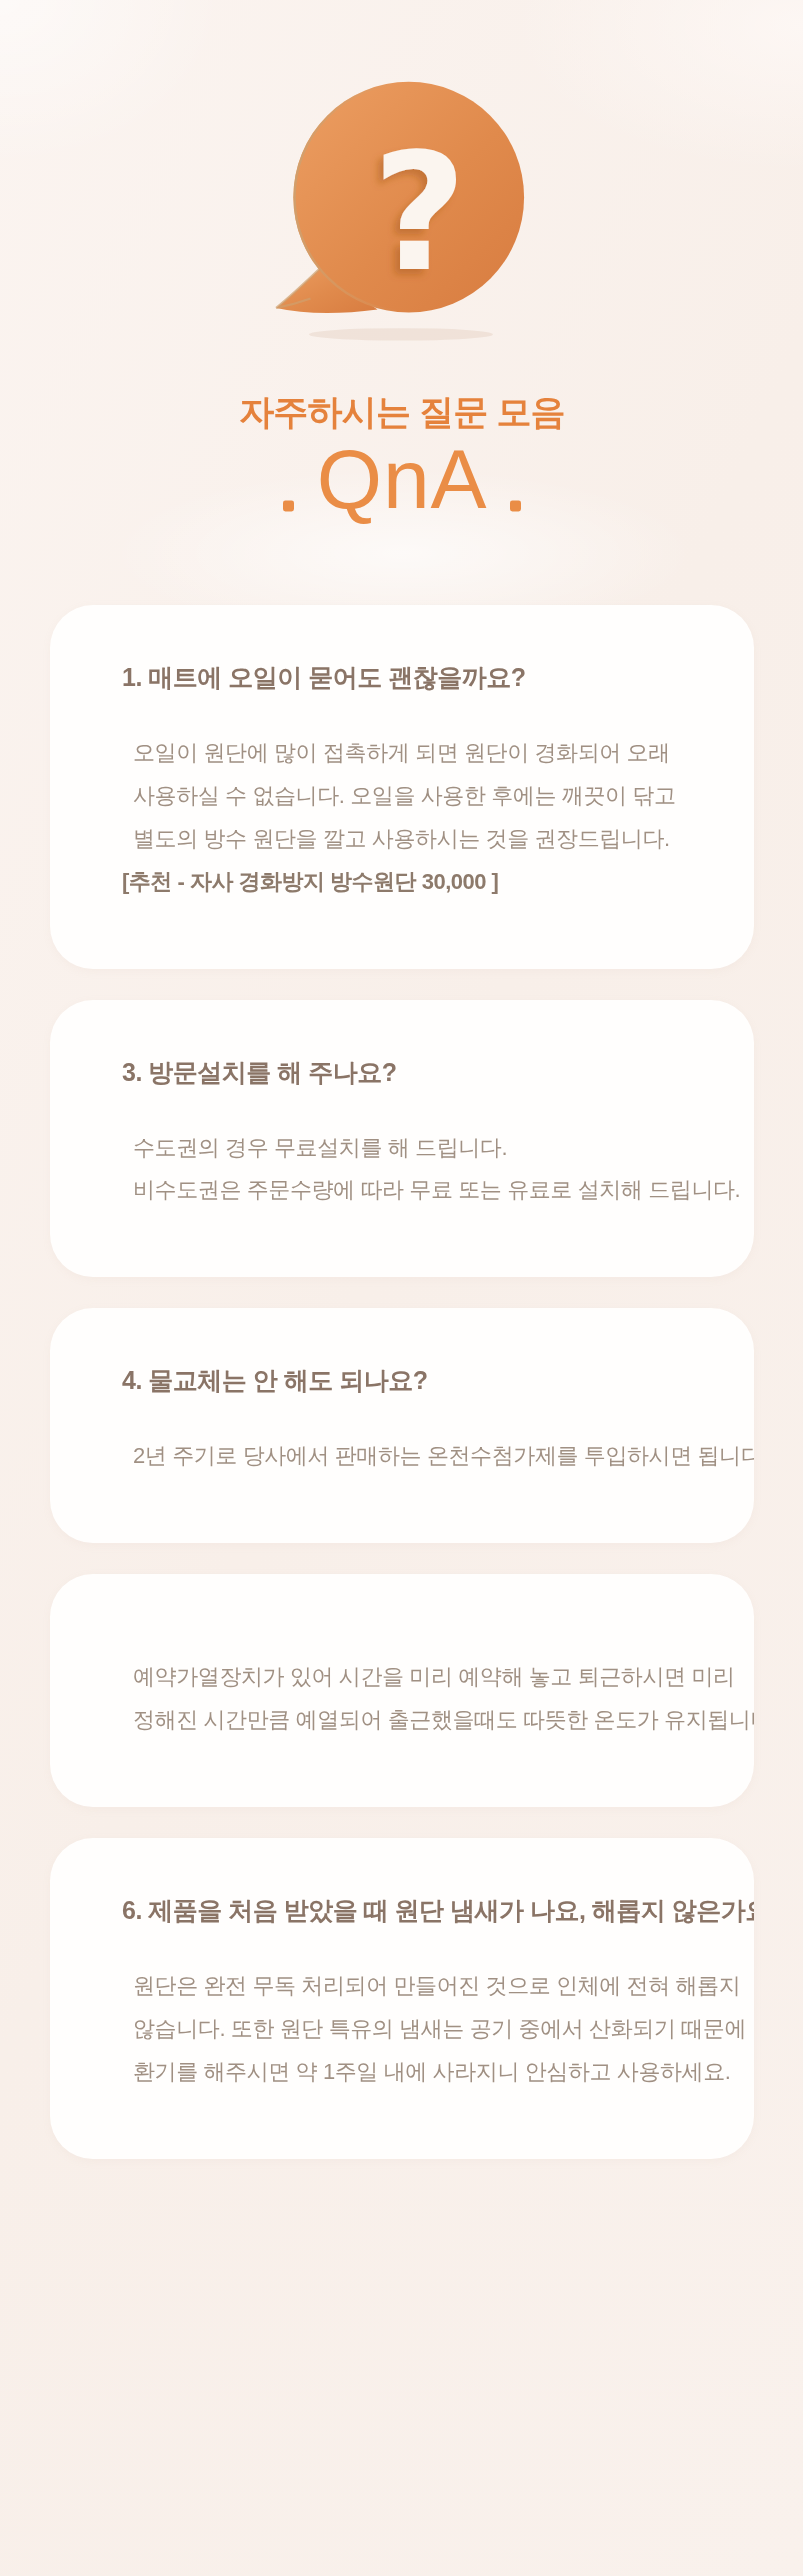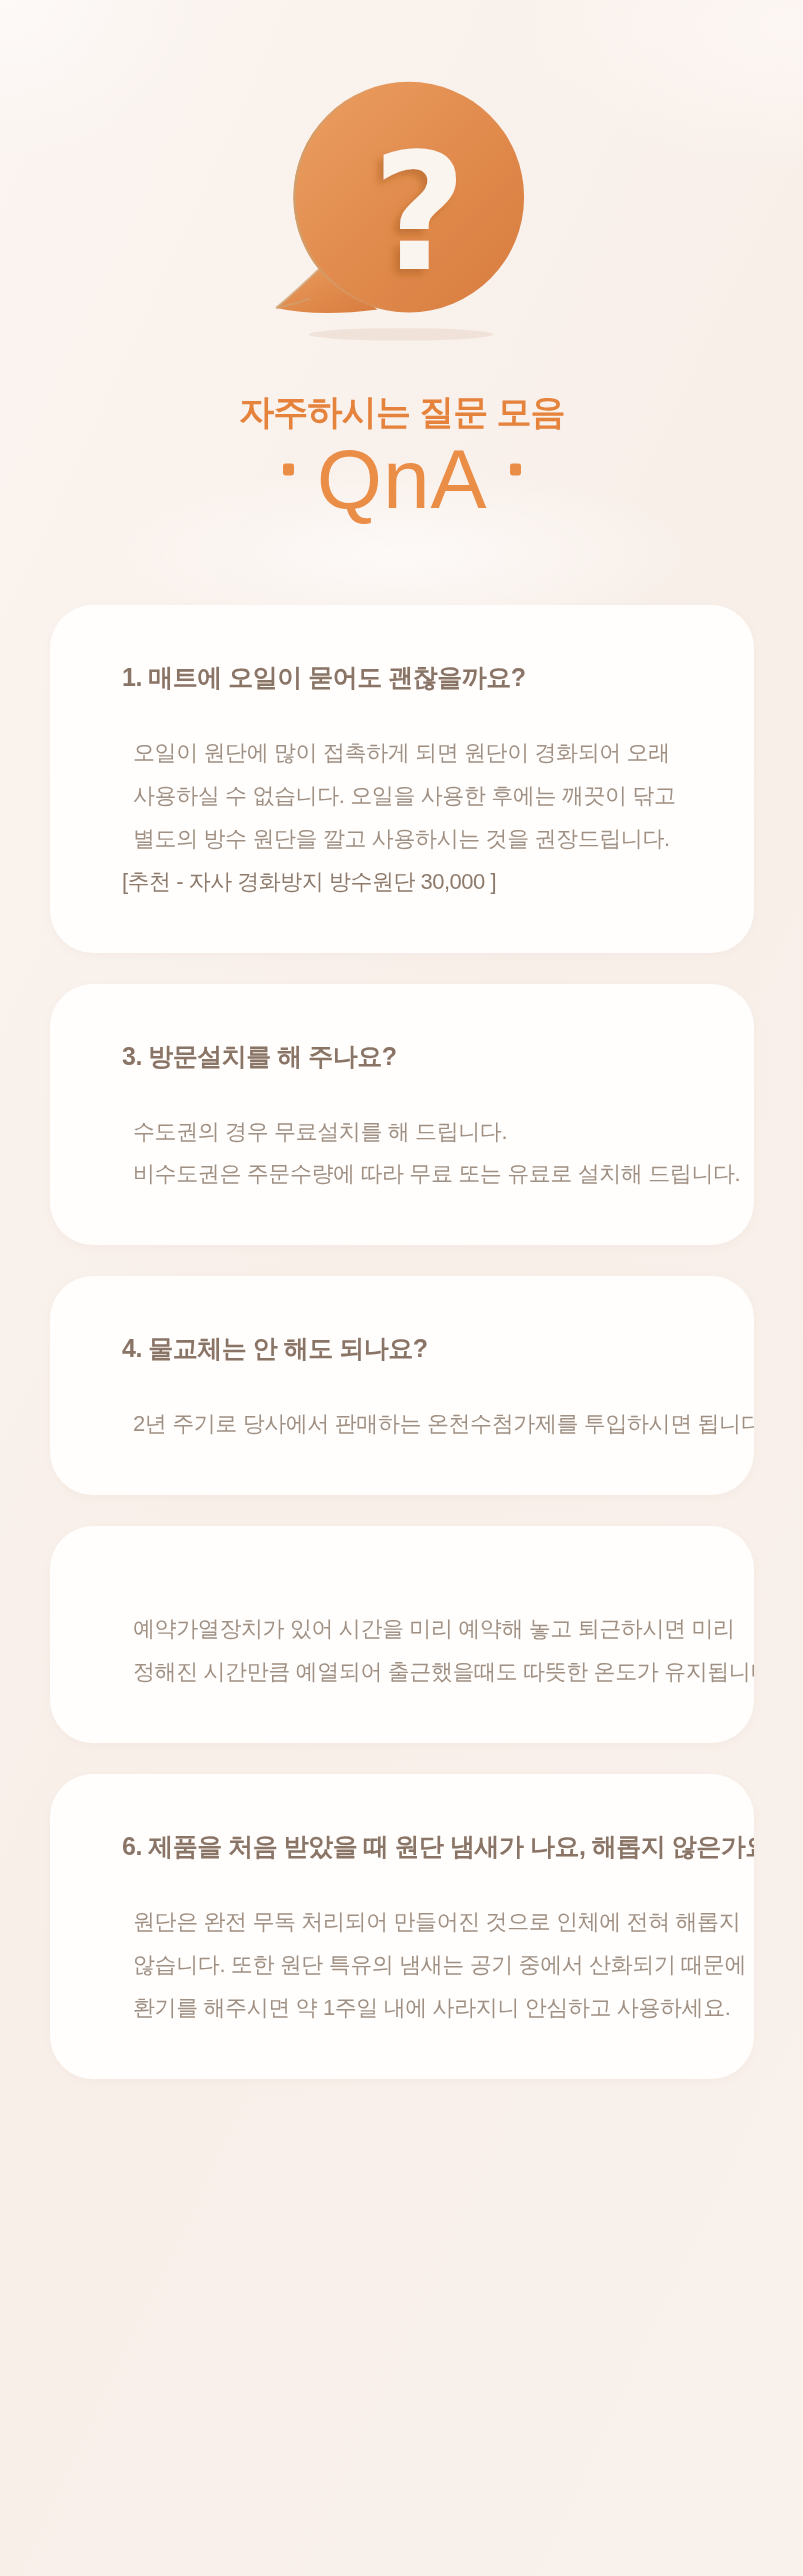--- a/index.html
+++ b/index.html
@@ -16,48 +16,48 @@
       radial-gradient(ellipse 450px 225px at 100% 1%, rgba(255,250,248,.7), rgba(255,250,248,0) 65%),
       linear-gradient(115deg,#fbf4f0 0%,#f8efe9 48%,#f9f1ec 100%);
   }
   header{display:block;text-align:center;}
   .bubble-icon{display:block;margin:74px auto 0;}
   .subtitle{
     margin:51px 0 0;font-size:35px;font-weight:700;letter-spacing:-0.8px;
     color:#e5823c;line-height:1;text-align:center;
   }
   .qna-row{
-    margin-top:8px;display:flex;align-items:center;justify-content:center;column-gap:22.5px;
+    margin-top:8px;display:flex;align-items:flex-end;justify-content:center;column-gap:22.5px;
   }
   .qna-dot{
     width:11.3px;height:11.3px;border-radius:2.4px;background:#ea8d46;
     transform:translateY(-9.6px);
   }
   .qna-title{
     margin:0;font-size:84px;font-weight:400;letter-spacing:0.8px;
     color:#ea8d46;line-height:1.0;
   }
   main{display:block;margin-top:84px;}
   .card{
     background:#fffefd;border-radius:43px;
     margin:0 50px 31px;
-    padding:50px 39px 49px 72px;
+    padding:50px 39px 65px 72px;
     overflow:hidden;
     box-shadow:0 2.4px 8px rgba(205,175,155,.07);
   }
   .q{
     margin:0;font-size:25px;font-weight:700;letter-spacing:-0.5px;
     color:#8a7466;line-height:1.8;white-space:pre;
   }
   .a{
     margin:32px 11px 0;font-size:22px;font-weight:400;letter-spacing:-0.4px;
     color:#a09083;line-height:1.95;white-space:pre;
   }
   .a.note{
-    margin:0;font-weight:400;color:#8d7a6b;letter-spacing:-0.5px;
+    margin:0;font-weight:700;color:#8d7a6b;letter-spacing:-0.5px;
   }
 </style>
 </head>
 <body>
 
 <div class="page">
 
   <header>
     <svg class="bubble-icon" width="265" height="269" viewBox="0 0 340 345" aria-hidden="true">
       <defs>

